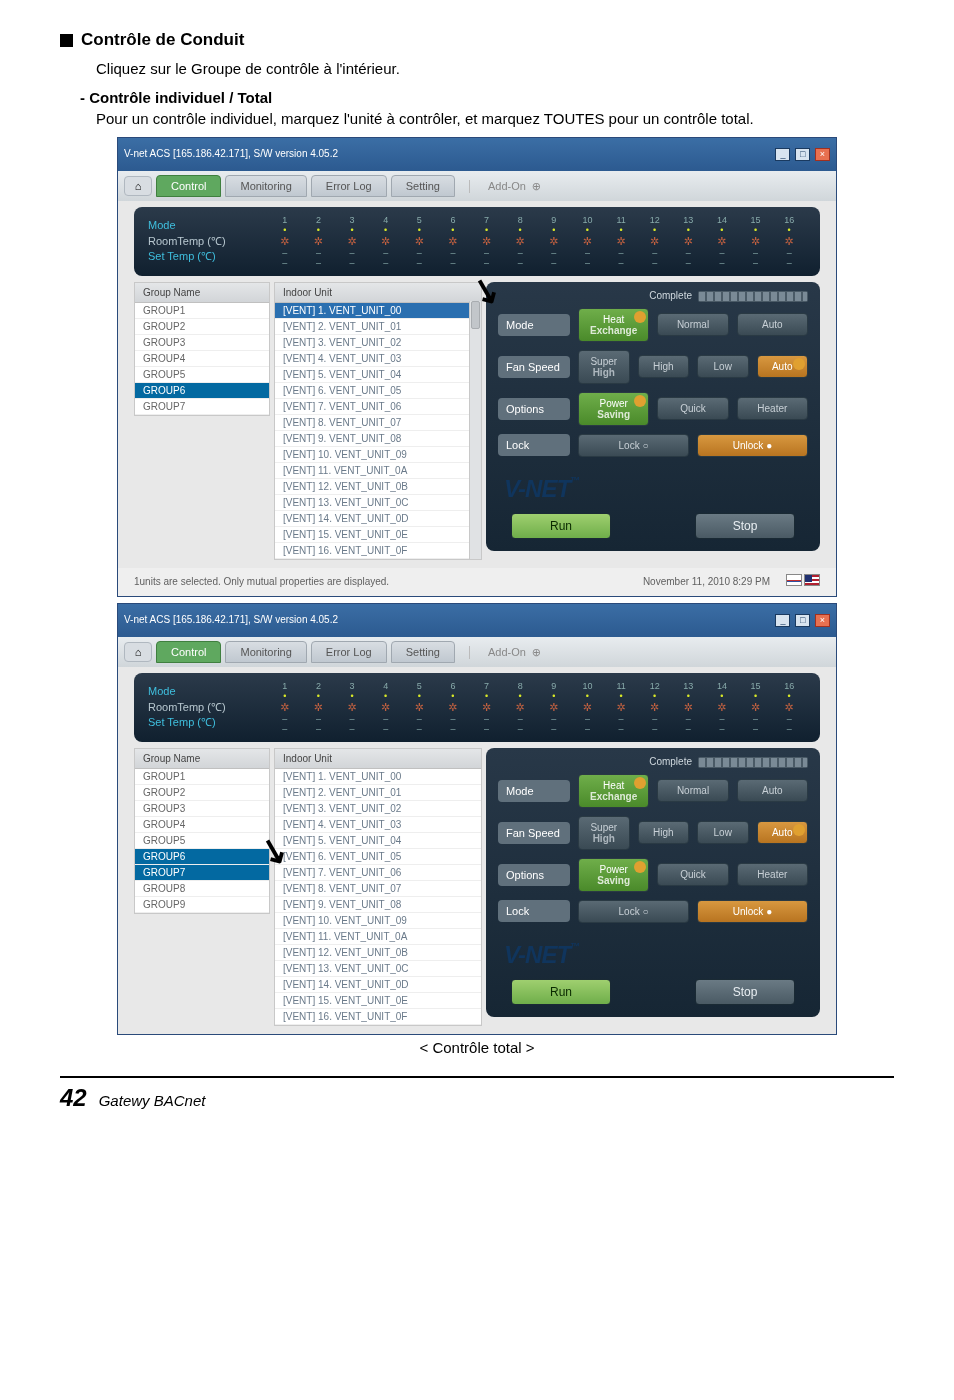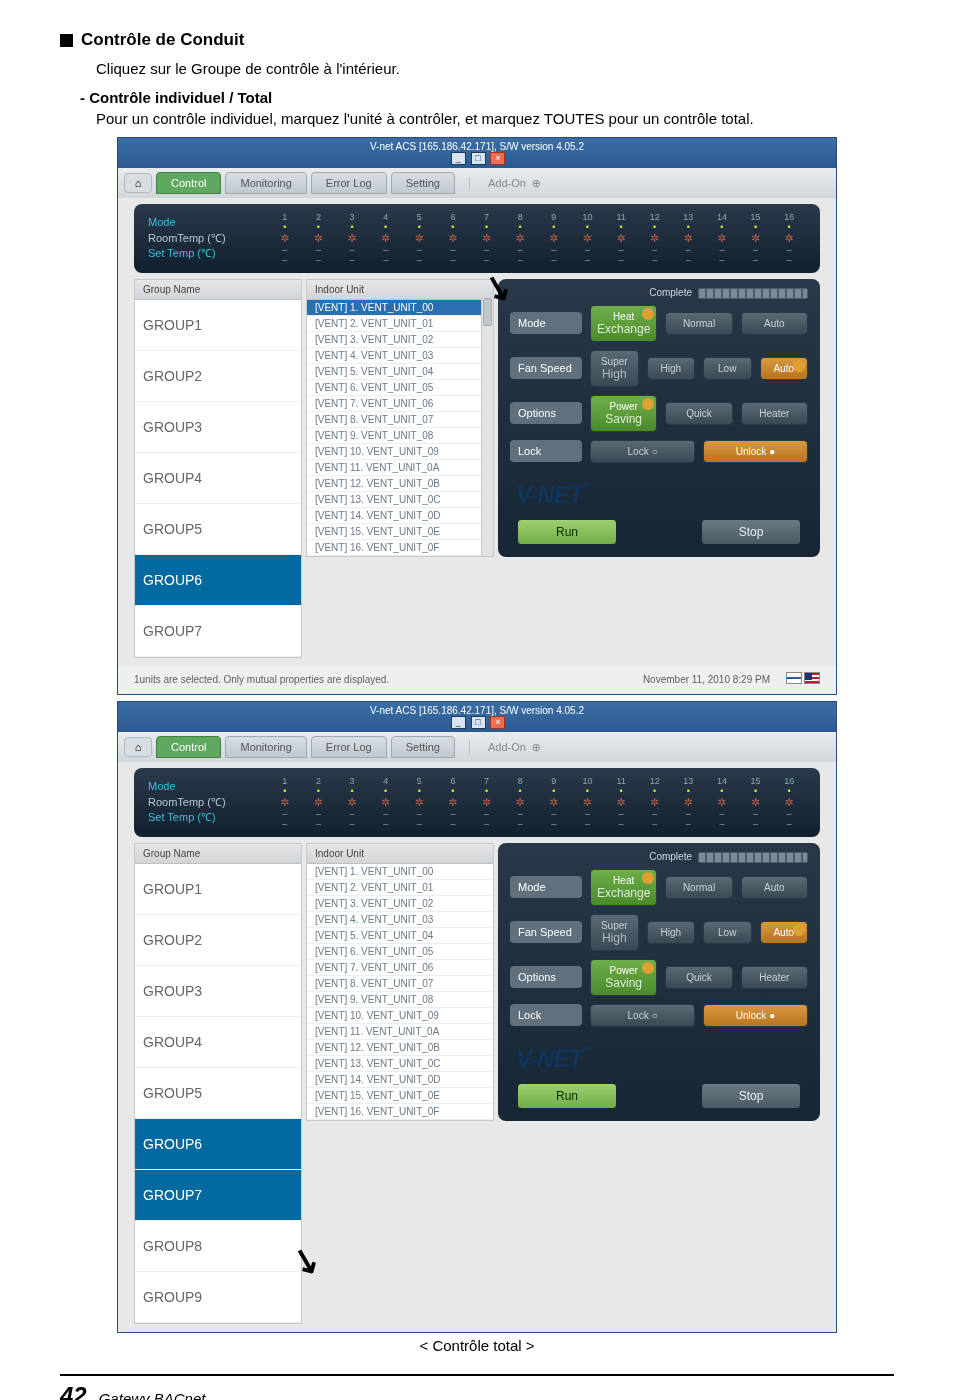--- a/index.html
+++ b/index.html
@@ -64,26 +64,24 @@
   
   .app-window {
     width: 720px;
     border: 1px solid #2a4a7a;
     background: #e8e8e8;
     font-size: 10px;
   }
   .titlebar {
     background: linear-gradient(#3b6ea5, #2c5a90);
     color: #fff;
-    padding: 3px 6px;
+    padding: 10px 6px;
     display: flex;
     justify-content: space-between;
-    align-items: center;
     font-size: 10px;
-    flex-direction: column;
   }
   .winbtns span {
     display: inline-block;
     width: 15px; height: 13px;
     background: #d8e4f0;
     border: 1px solid #1a3a60;
     text-align: center;
     line-height: 11px;
     font-size: 9px;
     color: #1a3a60;
@@ -153,43 +151,43 @@
   }
   .dot-on { color: #d8e828; }
   .fan-ic { color: #c06040; font-size:11px; }
   .body-area {
     display: flex;
     margin: 4px 16px 8px 16px;
     gap: 4px;
     align-items: flex-start;
   }
   .grouplist {
-    width: 168px;
+    width: 136px;
     border: 1px solid #c8c8c8;
     background: #fff;
   }
   .grouplist .hdr, .unitlist .hdr {
     background: linear-gradient(#e4e6e8,#d2d5d8);
     font-size: 10px;
     padding: 4px 8px;
     color: #444;
     border-bottom:1px solid #c0c0c0;
   }
   .grouplist .row {
-    font-size: 14px;
-    padding: 17px 8px;
+    font-size: 10px;
+    padding: 2px 8px;
     color: #666;
     border-bottom: 1px solid #eee;
   }
   .grouplist .row.sel {
     background: #0369a1;
     color: #fff;
   }
   .unitlist {
-    width: 188px;
+    width: 208px;
     border: 1px solid #c8c8c8;
     background: #fff;
     position: relative;
   }
   .unitlist .urow {
     font-size: 10px;
     padding: 2px 8px;
     color: #6a7a8a;
     border-bottom: 1px solid #eee;
   }
@@ -248,21 +246,21 @@
     color: #c8d0d6;
     border:1px solid #2a3a44;
   }
   .ctrl-btn.green { background: linear-gradient(#6fae4a,#4a8a2a); color:#fff; }
   .ctrl-btn.orange { background: linear-gradient(#d89840,#b87420); color:#fff; }
   .ctrl-btn.iconcorner { position:relative; }
   .ctrl-btn.iconcorner::after {
     content:""; position:absolute; top:2px; right:2px; width:12px; height:12px;
     border-radius:50%; background:#e0a030;
   }
-  .ctrl-btn .sub { display:block; font-size:12px; opacity:0.8; }
+  .ctrl-btn .sub { display:block; font-size:10px; opacity:0.8;font-weight:bold; }
   .vnet-logo {
     font-family: Arial Black, Arial, sans-serif;
     font-weight: 900;
     font-style: italic;
     font-size: 24px;
     color: #10355d;
     margin: 18px 0 10px 6px;
     letter-spacing: -1px;
   }
   .vnet-logo .tm { font-size:10px; font-style:normal; vertical-align: top; }

